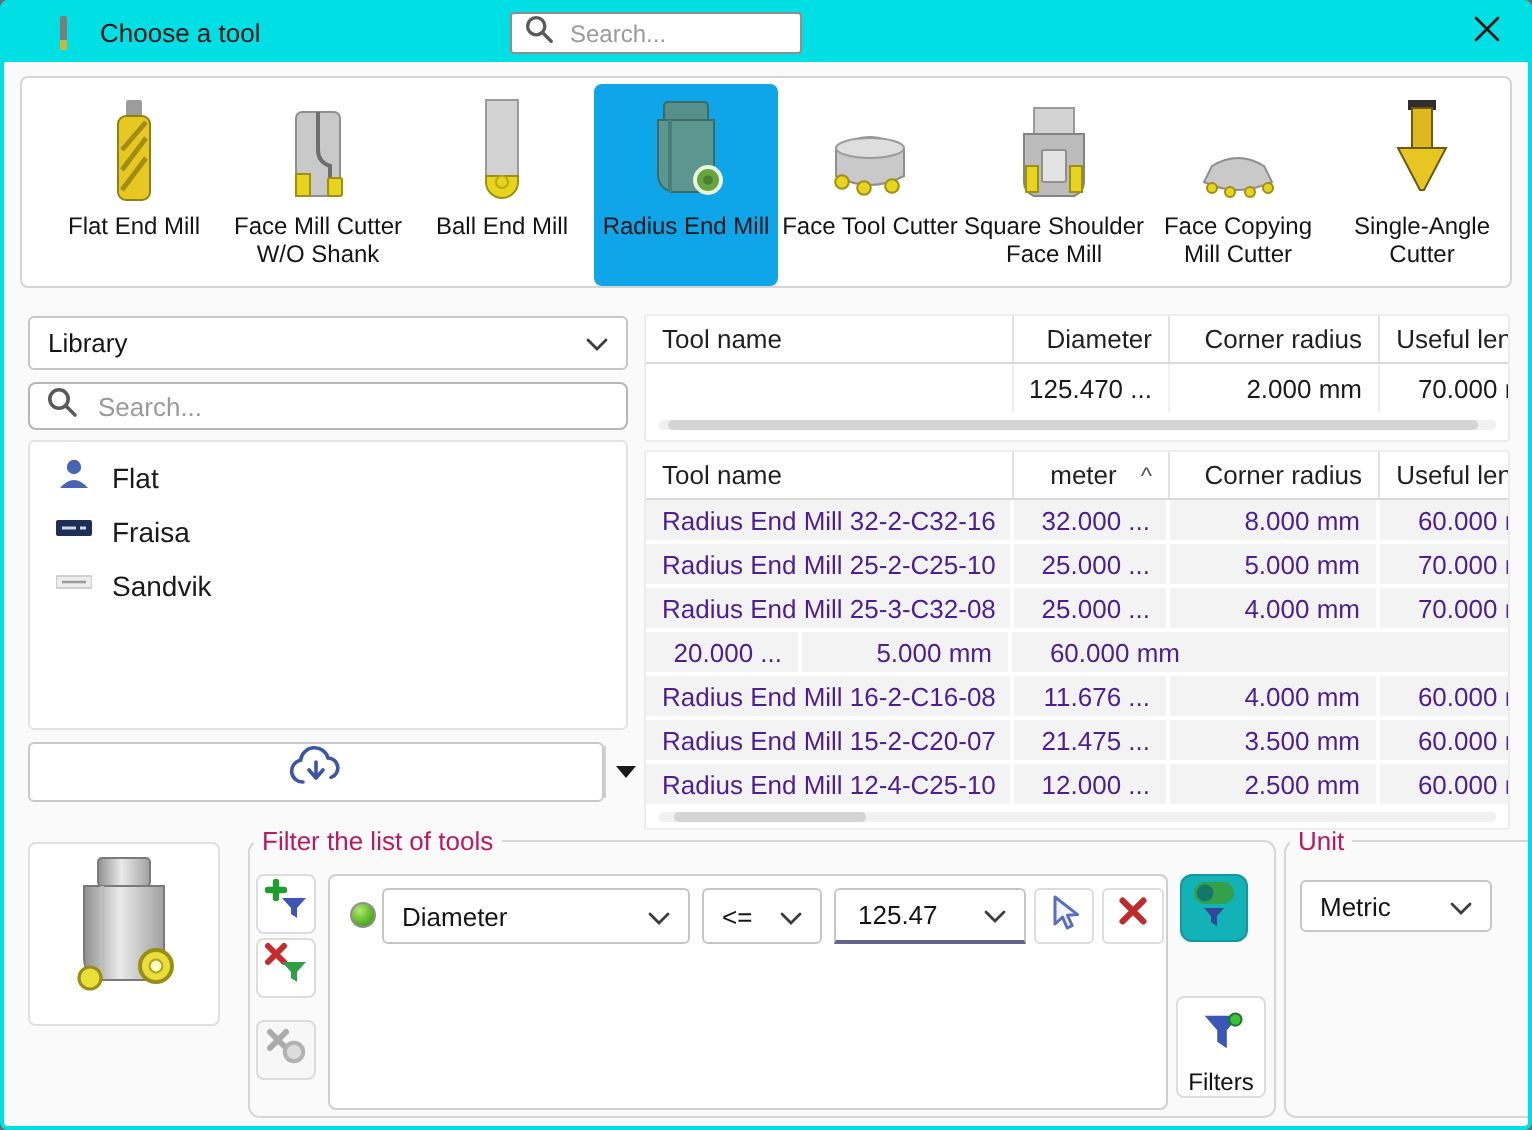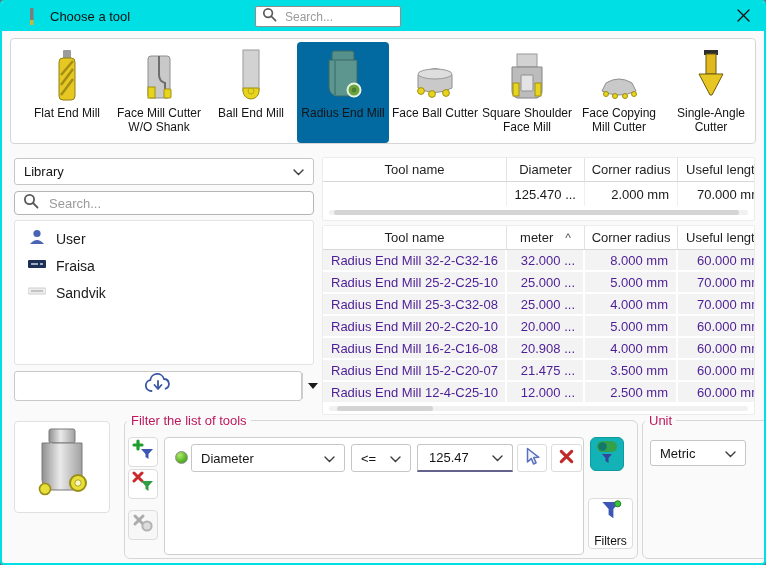--- a/index.html
+++ b/index.html
@@ -22,21 +22,21 @@
     font-family:"Liberation Sans",sans-serif; color:#333; background:transparent; min-width:0;}
   .tb-search input::placeholder, .side-search input::placeholder { color:#9a9a9a; }
   .close-btn { position:absolute; right:6px; top:0; width:30px; height:29px;
     display:flex; align-items:center; justify-content:center; cursor:pointer; }
   
   .tool-strip { position:absolute; left:8px; top:36px; width:746px; height:106px;
     background:#fff; border:1px solid #d5d5d5; border-radius:4px;
     display:flex; padding:3px 0 0 10px; overflow:hidden; }
   .tool-item { width:92px; flex:0 0 92px; display:flex; flex-direction:column;
     align-items:center; padding-top:3px; border-radius:4px; cursor:pointer; }
-  .tool-item.selected { background:#0369a1; }
+  .tool-item.selected { background:#0ea5e9; }
   .tool-icon { height:58px; display:flex; align-items:flex-end; justify-content:center; }
   .tool-label { margin-top:3px; font-size:12px; line-height:1.2; text-align:center;
     color:#141414; white-space:normal; }
   
   .combo { background:#fff; border:1px solid #c6c6c6; border-radius:3px;
     display:flex; align-items:center; justify-content:space-between;
     padding:0 9px; font-size:13px; color:#141414; cursor:pointer; }
   .lib-select { position:absolute; left:12px; top:156px; width:300px; height:27px;align-items:center; }
   .side-search { position:absolute; left:12px; top:189px; width:300px; height:24px;
     background:#fff; border:1px solid #b5b5b5; border-radius:4px;
@@ -60,25 +60,25 @@
     border-right:5px solid transparent; border-top:6px solid #1a1a1a; }
   
   .tblbox { position:absolute; background:#fff; border:1px solid #ececec;
     border-radius:2px; overflow:hidden; }
   .spec-box { left:320px; top:155px; width:433px; height:64px; }
   .res-box  { left:320px; top:223px; width:433px; height:190px; }
   .trow { display:flex; width:447px; }
   .thead { height:24px; border-bottom:1px solid #d8d8d8; background:#fff; }
   .cell { padding:0 8px; font-size:13px; white-space:nowrap; overflow:hidden;
     display:flex; align-items:center; height:100%; }
-  .thead .cell { color:#1f1f1f; border-right:1px solid #e2e2e2; cursor:pointer;justify-content:center; }
+  .thead .cell { color:#1f1f1f; border-right:1px solid #e2e2e2; cursor:pointer; }
   .thead .cell:last-child { border-right:none; }
   .c-name  { width:184px; flex:0 0 184px; }
   .c-dia   { width:78px;  flex:0 0 78px;  justify-content:flex-end; }
-  .c-corner{ width:93px;  flex:0 0 93px;  justify-content:flex-end; }
+  .c-corner{ width:93px;  flex:0 0 93px;  justify-content:flex-end;margin-left:12px; }
   .c-useful{ width:92px;  flex:0 0 92px;  justify-content:flex-end; }
   .spec-row { height:24px; background:#fff; }
   .spec-row .cell { color:#1a1a1a; border-right:1px solid #efefef; }
   .res-row { height:20px; margin-bottom:2px; background:#f3f3f3; cursor:pointer; }
   .res-row .cell { color:#4c1d95; border-right:2px solid #fff; }
   .res-row .cell:last-child, .spec-row .cell:last-child { border-right:none; }
   .sort-caret { margin-left:12px; color:#555; font-size:12px; }
   .hscroll { height:5px; background:#f1f1f1; border-radius:3px; margin:4px 6px 0 6px; }
   .hscroll .thumb { height:5px; border-radius:3px; background:#d4d4d4; }
   
@@ -108,21 +108,21 @@
   .fp-btn { position:absolute; top:6px; height:28px; background:#fff;
     border:1px solid #dcdcdc; border-radius:3px; display:flex;
     align-items:center; justify-content:center; cursor:pointer; }
   .fb-pick { left:352px; width:30px; }
   .fb-clear{ left:386px; width:31px; }
   .teal-btn { position:absolute; left:588px; top:435px; width:34px; height:34px;
     background:#12b2b6; border:1px solid #0e9a9e; border-radius:6px;
     display:flex; align-items:center; justify-content:center; cursor:pointer; }
   .filters-btn { position:absolute; left:586px; top:496px; width:45px; height:51px;
     background:#fff; border:1px solid #dcdcdc; border-radius:4px;
-    display:flex; flex-direction:column; align-items:center; justify-content:space-between;
+    display:flex; flex-direction:column; align-items:center; justify-content:flex-end;
     gap:1px; cursor:pointer; }
   .filters-btn .lbl { font-size:12px; color:#111; }
   .unit-combo { position:absolute; left:648px; top:438px; width:96px; height:26px;text-align:center; }
 </style>
 </head>
 <body>
 
 <div class="window">
 
   <div class="titlebar">
@@ -198,21 +198,21 @@
       <div class="tool-item">
         <div class="tool-icon">
           <svg width="50" height="40" viewBox="0 0 50 40">
             <path d="M8 12 q17 -13 34 0 l0 13 q-17 9 -34 0 z" fill="#c9c9c9" stroke="#8f8f8f"></path>
             <ellipse cx="25" cy="11" rx="17" ry="5" fill="#dedede" stroke="#9a9a9a"></ellipse>
             <circle cx="11" cy="28" r="3.4" fill="#e7d41c" stroke="#a08f10"></circle>
             <circle cx="22" cy="31" r="3.4" fill="#e7d41c" stroke="#a08f10"></circle>
             <circle cx="36" cy="30" r="3.4" fill="#e7d41c" stroke="#a08f10"></circle>
           </svg>
         </div>
-        <div class="tool-label">Face Ball Cutter</div>
+        <div class="tool-label">Face Tool Cutter</div>
       </div>
       <div class="tool-item">
         <div class="tool-icon">
           <svg width="46" height="50" viewBox="0 0 46 50">
             <rect x="13" y="1" width="20" height="13" fill="#d2d2d2" stroke="#9a9a9a"></rect>
             <path d="M8 14 h30 v24 q0 5 -5 7 h-20 q-5 -2 -5 -7 z" fill="#bcbcbc" stroke="#848484"></path>
             <rect x="17" y="22" width="12" height="16" rx="1" fill="#e3e3e3" stroke="#909090"></rect>
             <rect x="9" y="30" width="6" height="13" fill="#e7d41c" stroke="#a08f10"></rect>
             <rect x="31" y="30" width="6" height="13" fill="#e7d41c" stroke="#a08f10"></rect>
           </svg>
@@ -259,21 +259,21 @@
         </svg>
     </span>
     <input placeholder="Search..." style="">
   </div>
   <div class="lib-list" id="lib-list">
       <div class="lib-item">
         <span><svg width="18" height="18" viewBox="0 0 18 18">
             <circle cx="9" cy="5.5" r="3.6" fill="#4a64b4"></circle>
             <path d="M2 16 q7 -8 14 0 z" fill="#4a64b4"></path>
           </svg></span>
-        <span>User</span>
+        <span>Flat</span>
       </div>
       <div class="lib-item">
         <span><svg width="18" height="18" viewBox="0 0 18 18">
             <rect x="0" y="5" width="18" height="8" rx="1" fill="#1d2f55"></rect>
             <path d="M3 9 h7 M12 9 h3" stroke="#cdd6ea" stroke-width="1.4"></path>
           </svg></span>
         <span>Fraisa</span>
       </div>
       <div class="lib-item">
         <span><svg width="18" height="18" viewBox="0 0 18 18">
@@ -352,28 +352,27 @@
           <div class="cell c-corner">5.000 mm</div>
           <div class="cell c-useful">70.000 mm</div>
         </div>
         <div class="trow res-row">
           <div class="cell c-name">Radius End Mill 25-3-C32-08</div>
           <div class="cell c-dia">25.000 ...</div>
           <div class="cell c-corner">4.000 mm</div>
           <div class="cell c-useful">70.000 mm</div>
         </div>
         <div class="trow res-row">
-          <div class="cell c-name">Radius End Mill 20-2-C20-10</div>
           <div class="cell c-dia">20.000 ...</div>
           <div class="cell c-corner">5.000 mm</div>
           <div class="cell c-useful">60.000 mm</div>
         </div>
         <div class="trow res-row">
           <div class="cell c-name">Radius End Mill 16-2-C16-08</div>
-          <div class="cell c-dia">20.908 ...</div>
+          <div class="cell c-dia">11.676 ...</div>
           <div class="cell c-corner">4.000 mm</div>
           <div class="cell c-useful">60.000 mm</div>
         </div>
         <div class="trow res-row">
           <div class="cell c-name">Radius End Mill 15-2-C20-07</div>
           <div class="cell c-dia">21.475 ...</div>
           <div class="cell c-corner">3.500 mm</div>
           <div class="cell c-useful">60.000 mm</div>
         </div>
         <div class="trow res-row">

